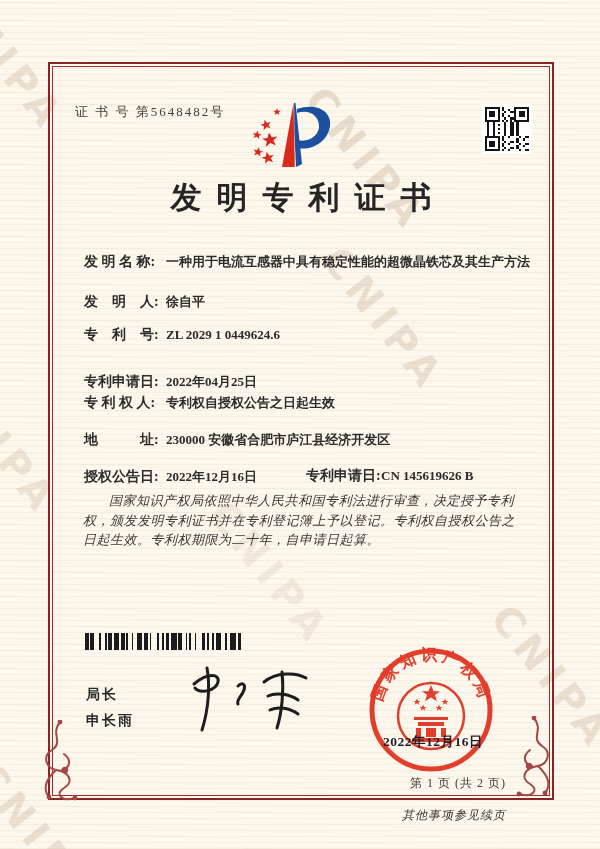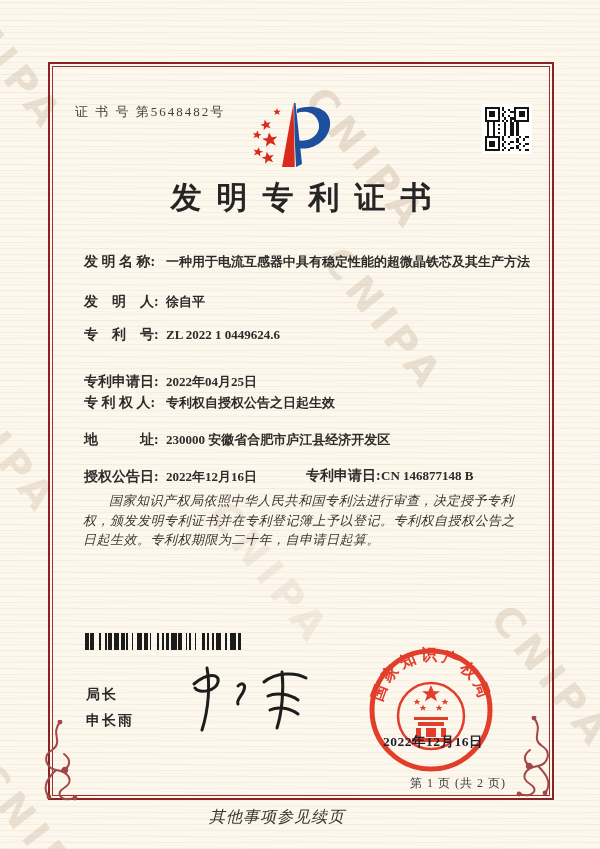--- a/index.html
+++ b/index.html
@@ -74,21 +74,21 @@
     font-family:"Liberation Sans","DejaVu Sans",sans-serif; letter-spacing:2px; z-index:3; }
   .signature { left:180px; top:662px; width:140px; height:75px; z-index:3; }
 
   .seal { left:366px; top:645px; width:130px; height:130px; z-index:4; opacity:0.93; }
   .seal-date {
     left:368px; top:733px; width:130px; text-align:center; z-index:5;
     font-size:13.5px; font-weight:bold; color:#201f2e; letter-spacing:0.5px;
   }
 
   .page-no { left:48px; width:458px; top:775px; text-align:right; font-size:12px; color:#3c3a38; z-index:3; letter-spacing:1px; }
-  .cont-note { left:48px; width:458px; top:807px; text-align:center; font-size:16px; color:#3a3530; font-style:italic; z-index:3; letter-spacing:1px; }
+  .cont-note { left:48px; width:458px; top:807px; text-align:right; font-size:12px; color:#3a3530; font-style:italic; z-index:3; letter-spacing:1px; }
 
   .flourish { z-index:2; }
   .fl-left  { left:40px;  top:720px; }
   .fl-right { left:502px; top:716px; transform:scaleX(-1); }
 </style>
 </head>
 <body>
 
 <div id="wm-layer">
     <div class="wm" style="left: -30px; top: -22px; opacity: 0.9;">CNIPA</div>
@@ -570,35 +570,35 @@
 
 <div class="abs title">发明专利证书</div>
 
 <div class="abs row" style="top:252px">
   <span class="lbl">发 明 名 称:</span><span class="val">一种用于电流互感器中具有稳定性能的超微晶铁芯及其生产方法</span>
 </div>
 <div class="abs row" style="top:292px">
   <span class="lbl">发　明　人:</span><span class="val">徐自平</span>
 </div>
 <div class="abs row" style="top:325px">
-  <span class="lbl">专　利　号:</span><span class="val">ZL 2022 1 0449624.6</span>
+  <span class="lbl">专　利　号:</span><span class="val">ZL 2029 1 0449624.6</span>
 </div>
 <div class="abs row" style="top:372px">
   <span class="lbl">专利申请日:</span><span class="val">2022年04月25日</span>
 </div>
 <div class="abs row" style="top:393px">
   <span class="lbl">专 利 权 人:</span><span class="val">专利权自授权公告之日起生效</span>
 </div>
 <div class="abs row" style="top:430px">
   <span class="lbl">地　　　址:</span><span class="val">230000  安徽省合肥市庐江县经济开发区</span>
 </div>
 <div class="abs row" style="top:467px">
   <span class="lbl">授权公告日:</span><span class="val">2022年12月16日</span>
   <span class="lbl2">专利申请日:</span>
-  <span class="val2">CN 146877148 B</span>
+  <span class="val2">CN 145619626 B</span>
 </div>
 
 <div class="abs legal">
   <p>国家知识产权局依照中华人民共和国专利法进行审查，决定授予专利权，颁发发明专利证书并在专利登记簿上予以登记。专利权自授权公告之日起生效。专利权期限为二十年，自申请日起算。</p>
 </div>
 
 <div class="abs barcode" id="barcode">
     <span class="b" style="flex-grow: 2;"></span>
     <span style="flex-grow: 1;"></span>
     <span class="b" style="flex-grow: 2;"></span>

